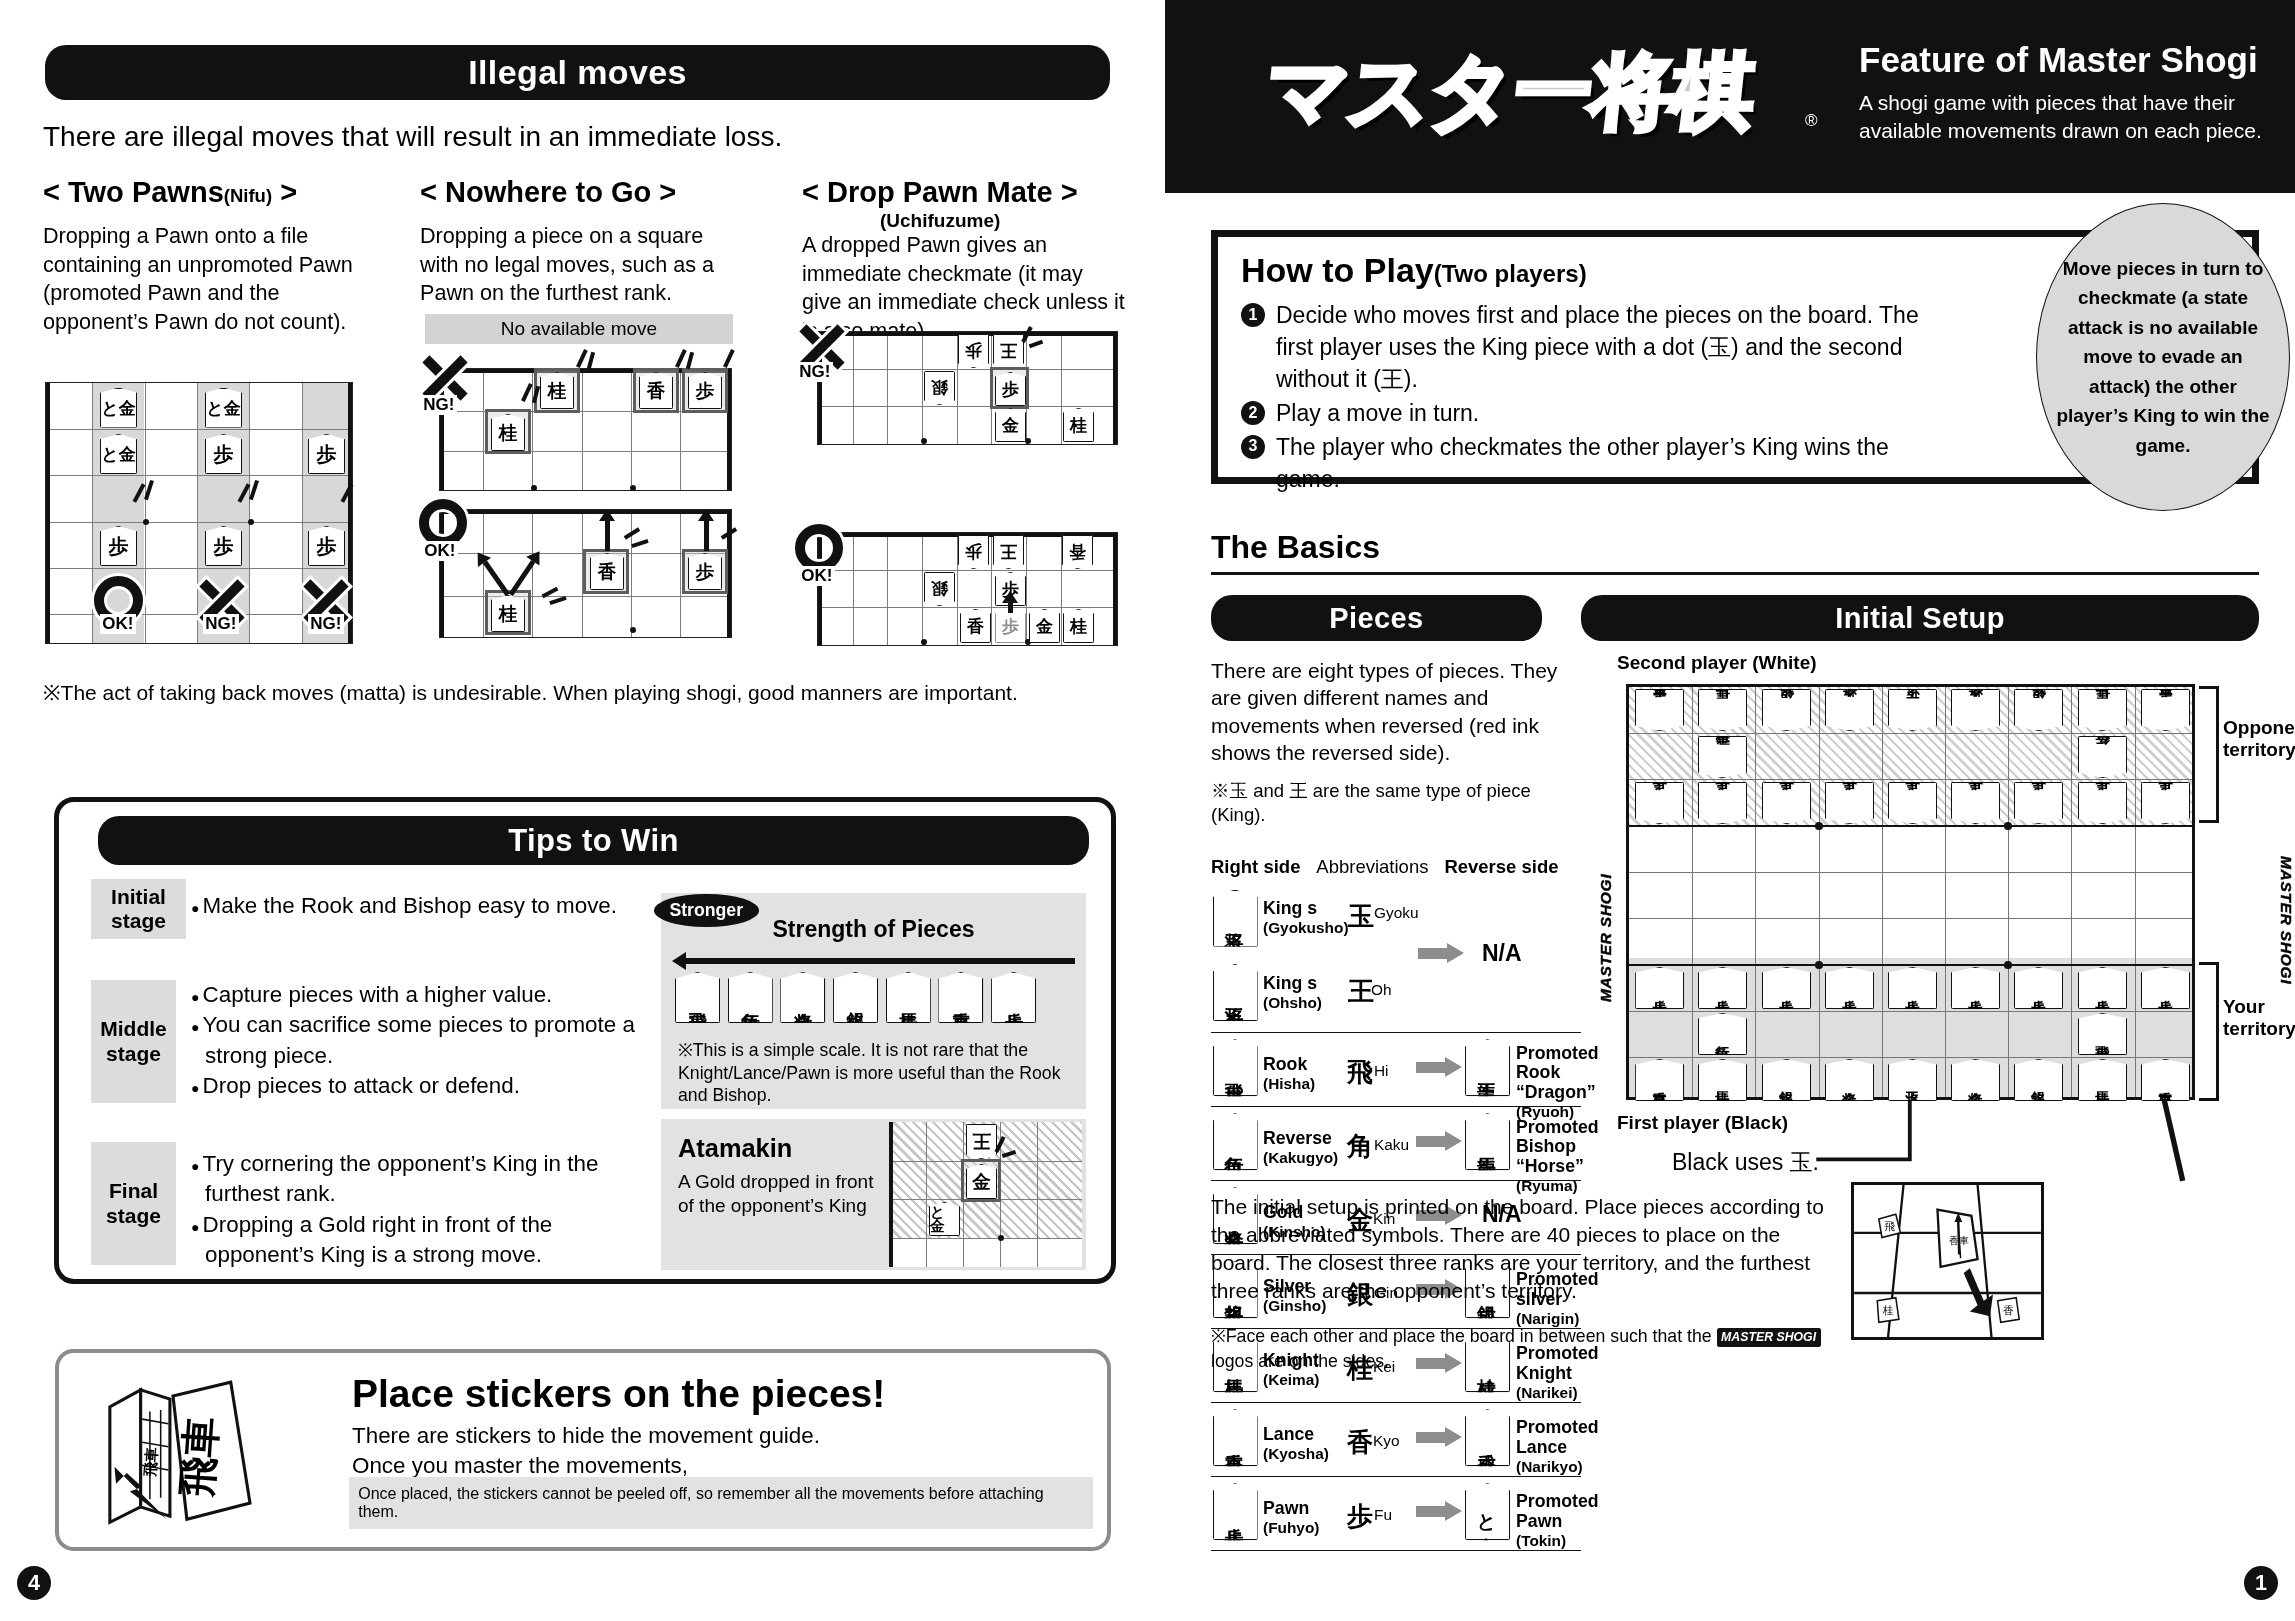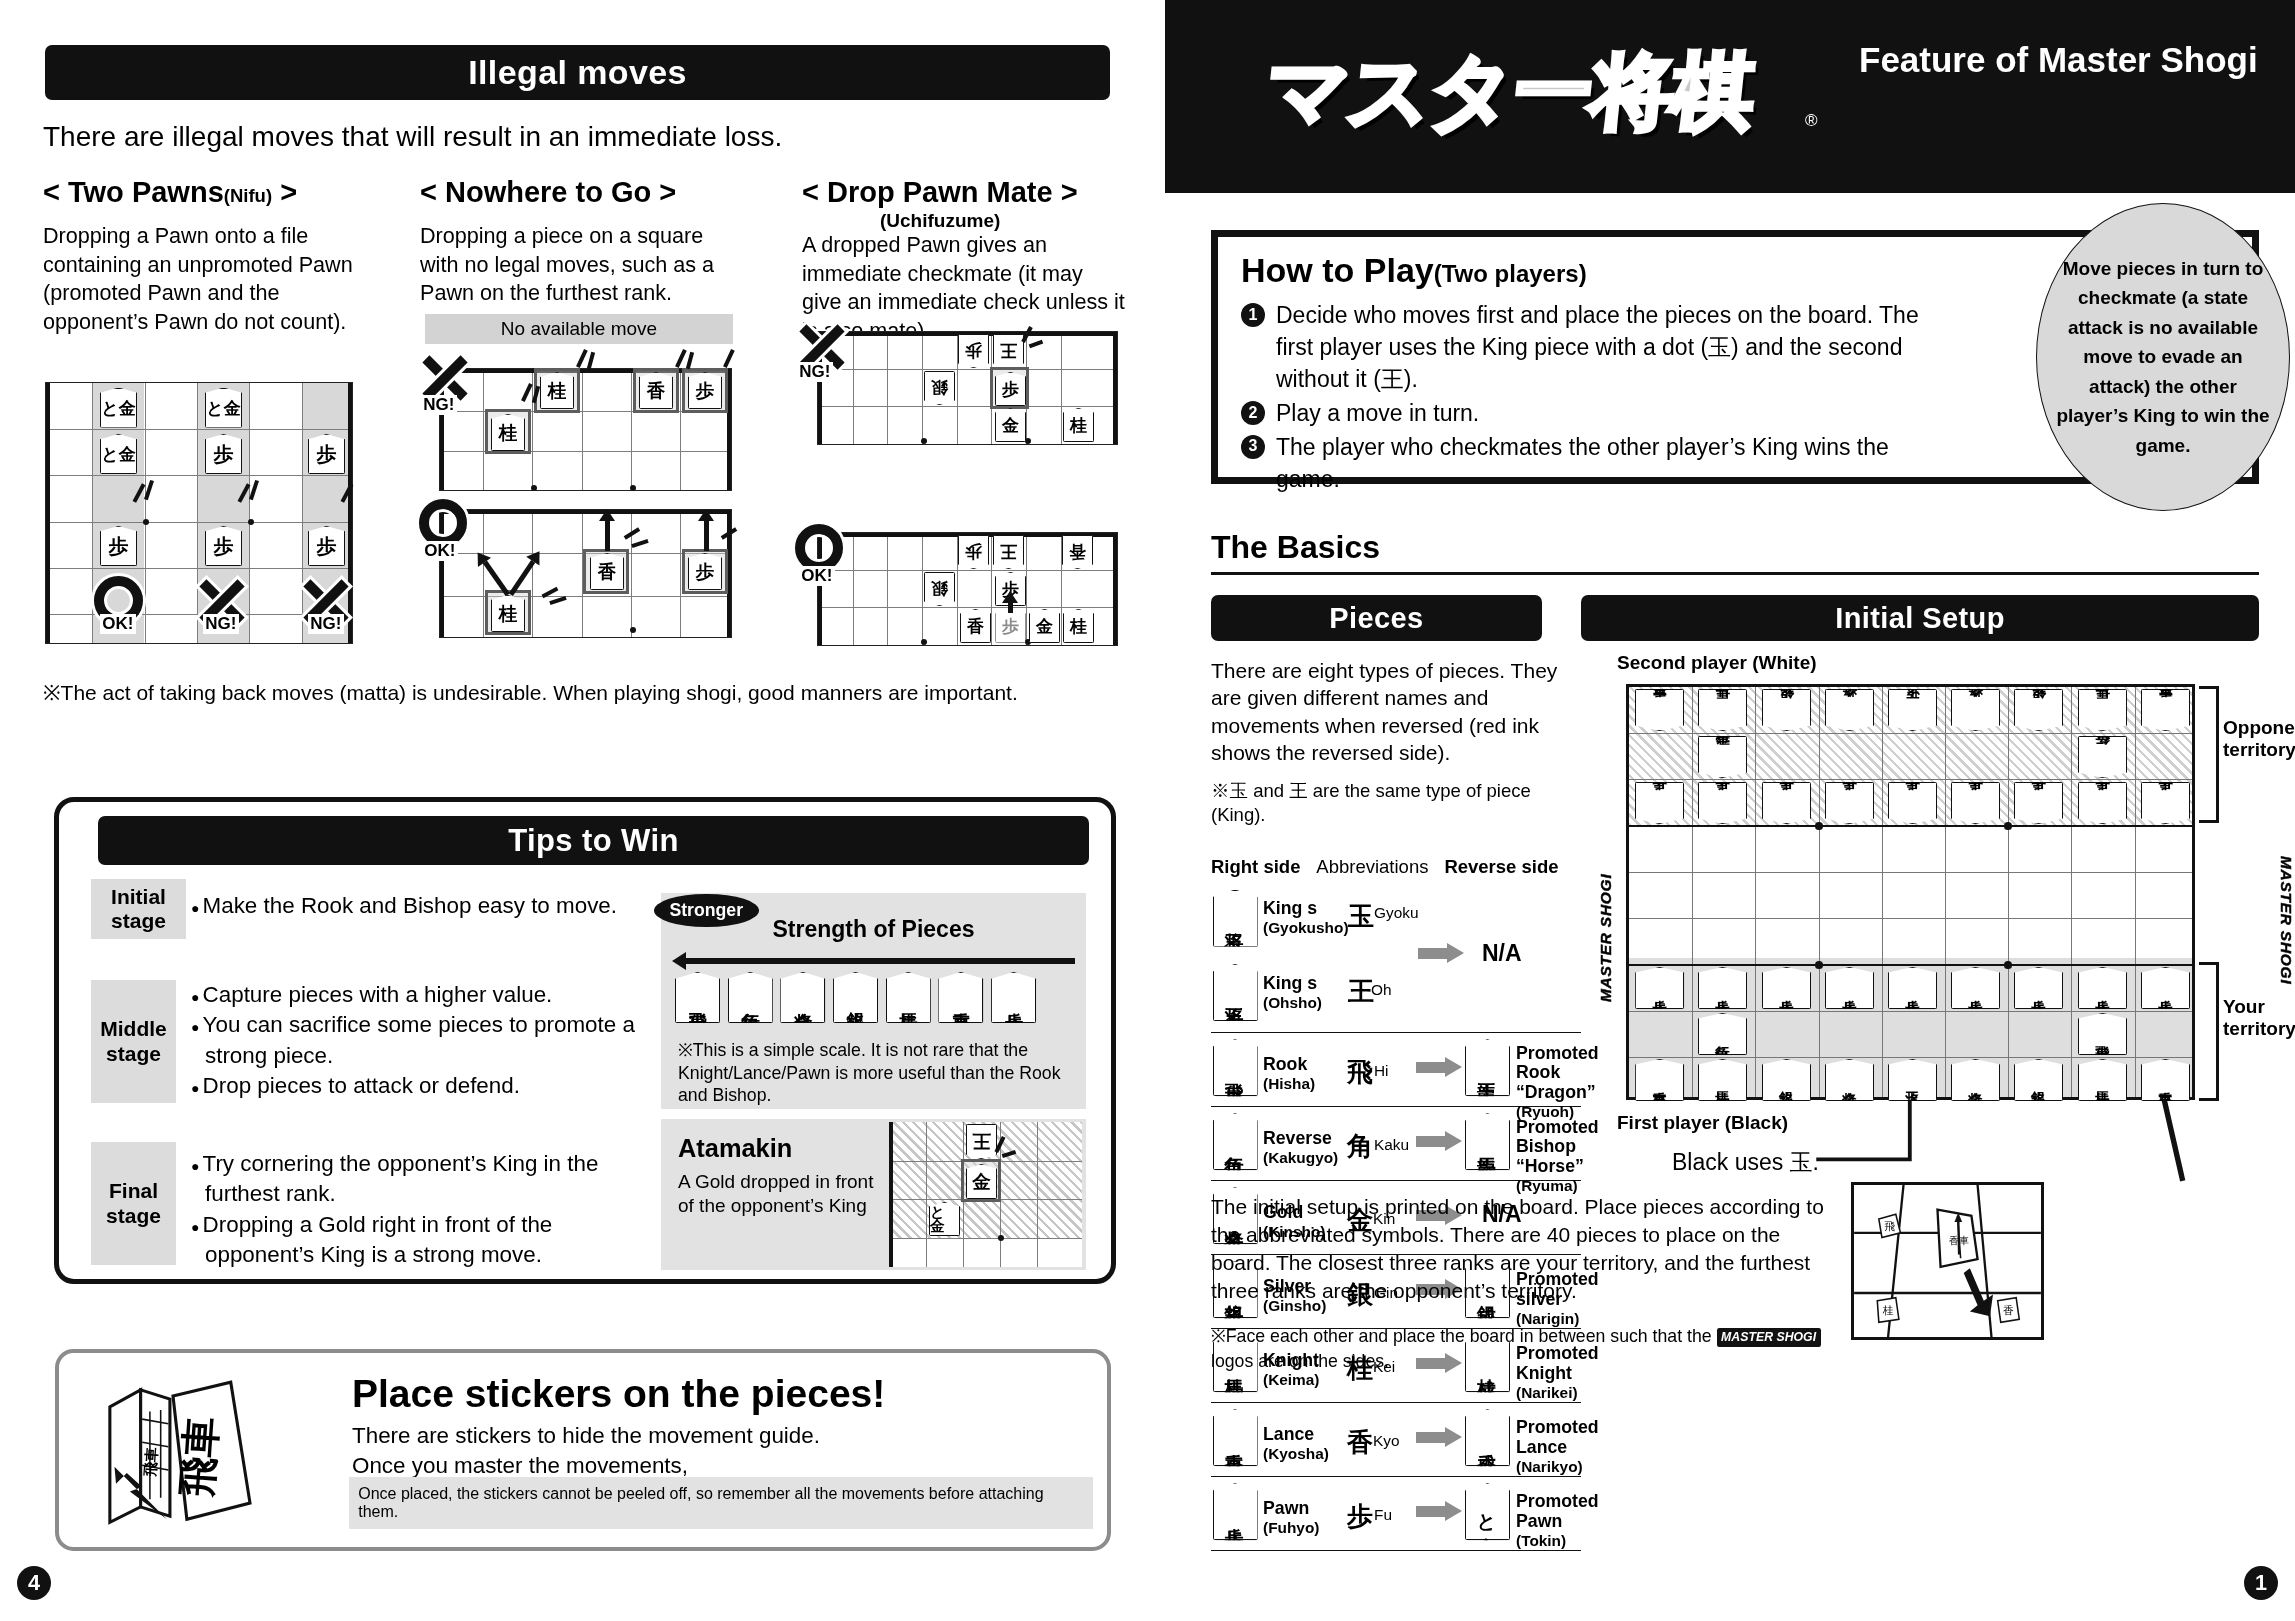--- a/index.html
+++ b/index.html
@@ -11,21 +11,21 @@
     overflow: hidden;
   }
   .page { position: relative; width: 2295px; height: 1621px; }
 
   
   .left-page { position: absolute; left: 0; top: 0; width: 1165px; height: 1621px; }
 
   .black-bar {
     background: #111;
     color: #fff;
-    border-radius: 7px;
+    border-radius: 21px;
     text-align: center;
     font-weight: bold;
     letter-spacing: 0.4px;
   }
 
   .h-illegal {
     position: absolute; left: 45px; top: 45px; width: 1065px; height: 55px;
     font-size: 34px; line-height: 55px;
   }
 
@@ -684,20 +684,21 @@
   </div>
 
   <div class="right-page">
 
     <div class="masthead">
       <div class="logo-box">
         <span class="logo-jp">マスター将棋</span>
         <span class="logo-reg">®</span>
       </div>
       <div class="mast-title">Feature of Master Shogi</div>
+      <div class="mast-sub">A shogi game with pieces that have their available movements drawn on each piece.</div>
     </div>
 
     <div class="howto-box">
       <div class="howto-title">
         <span>How to Play</span><span class="small">(Two players)</span>
       </div>
       <div class="howto-list">
         <div class="row">
           <span class="circnum">1</span>
           <span>Decide who moves first and place the pieces on the board. The first player uses the King piece with a dot (玉) and the second without it (王).</span>

